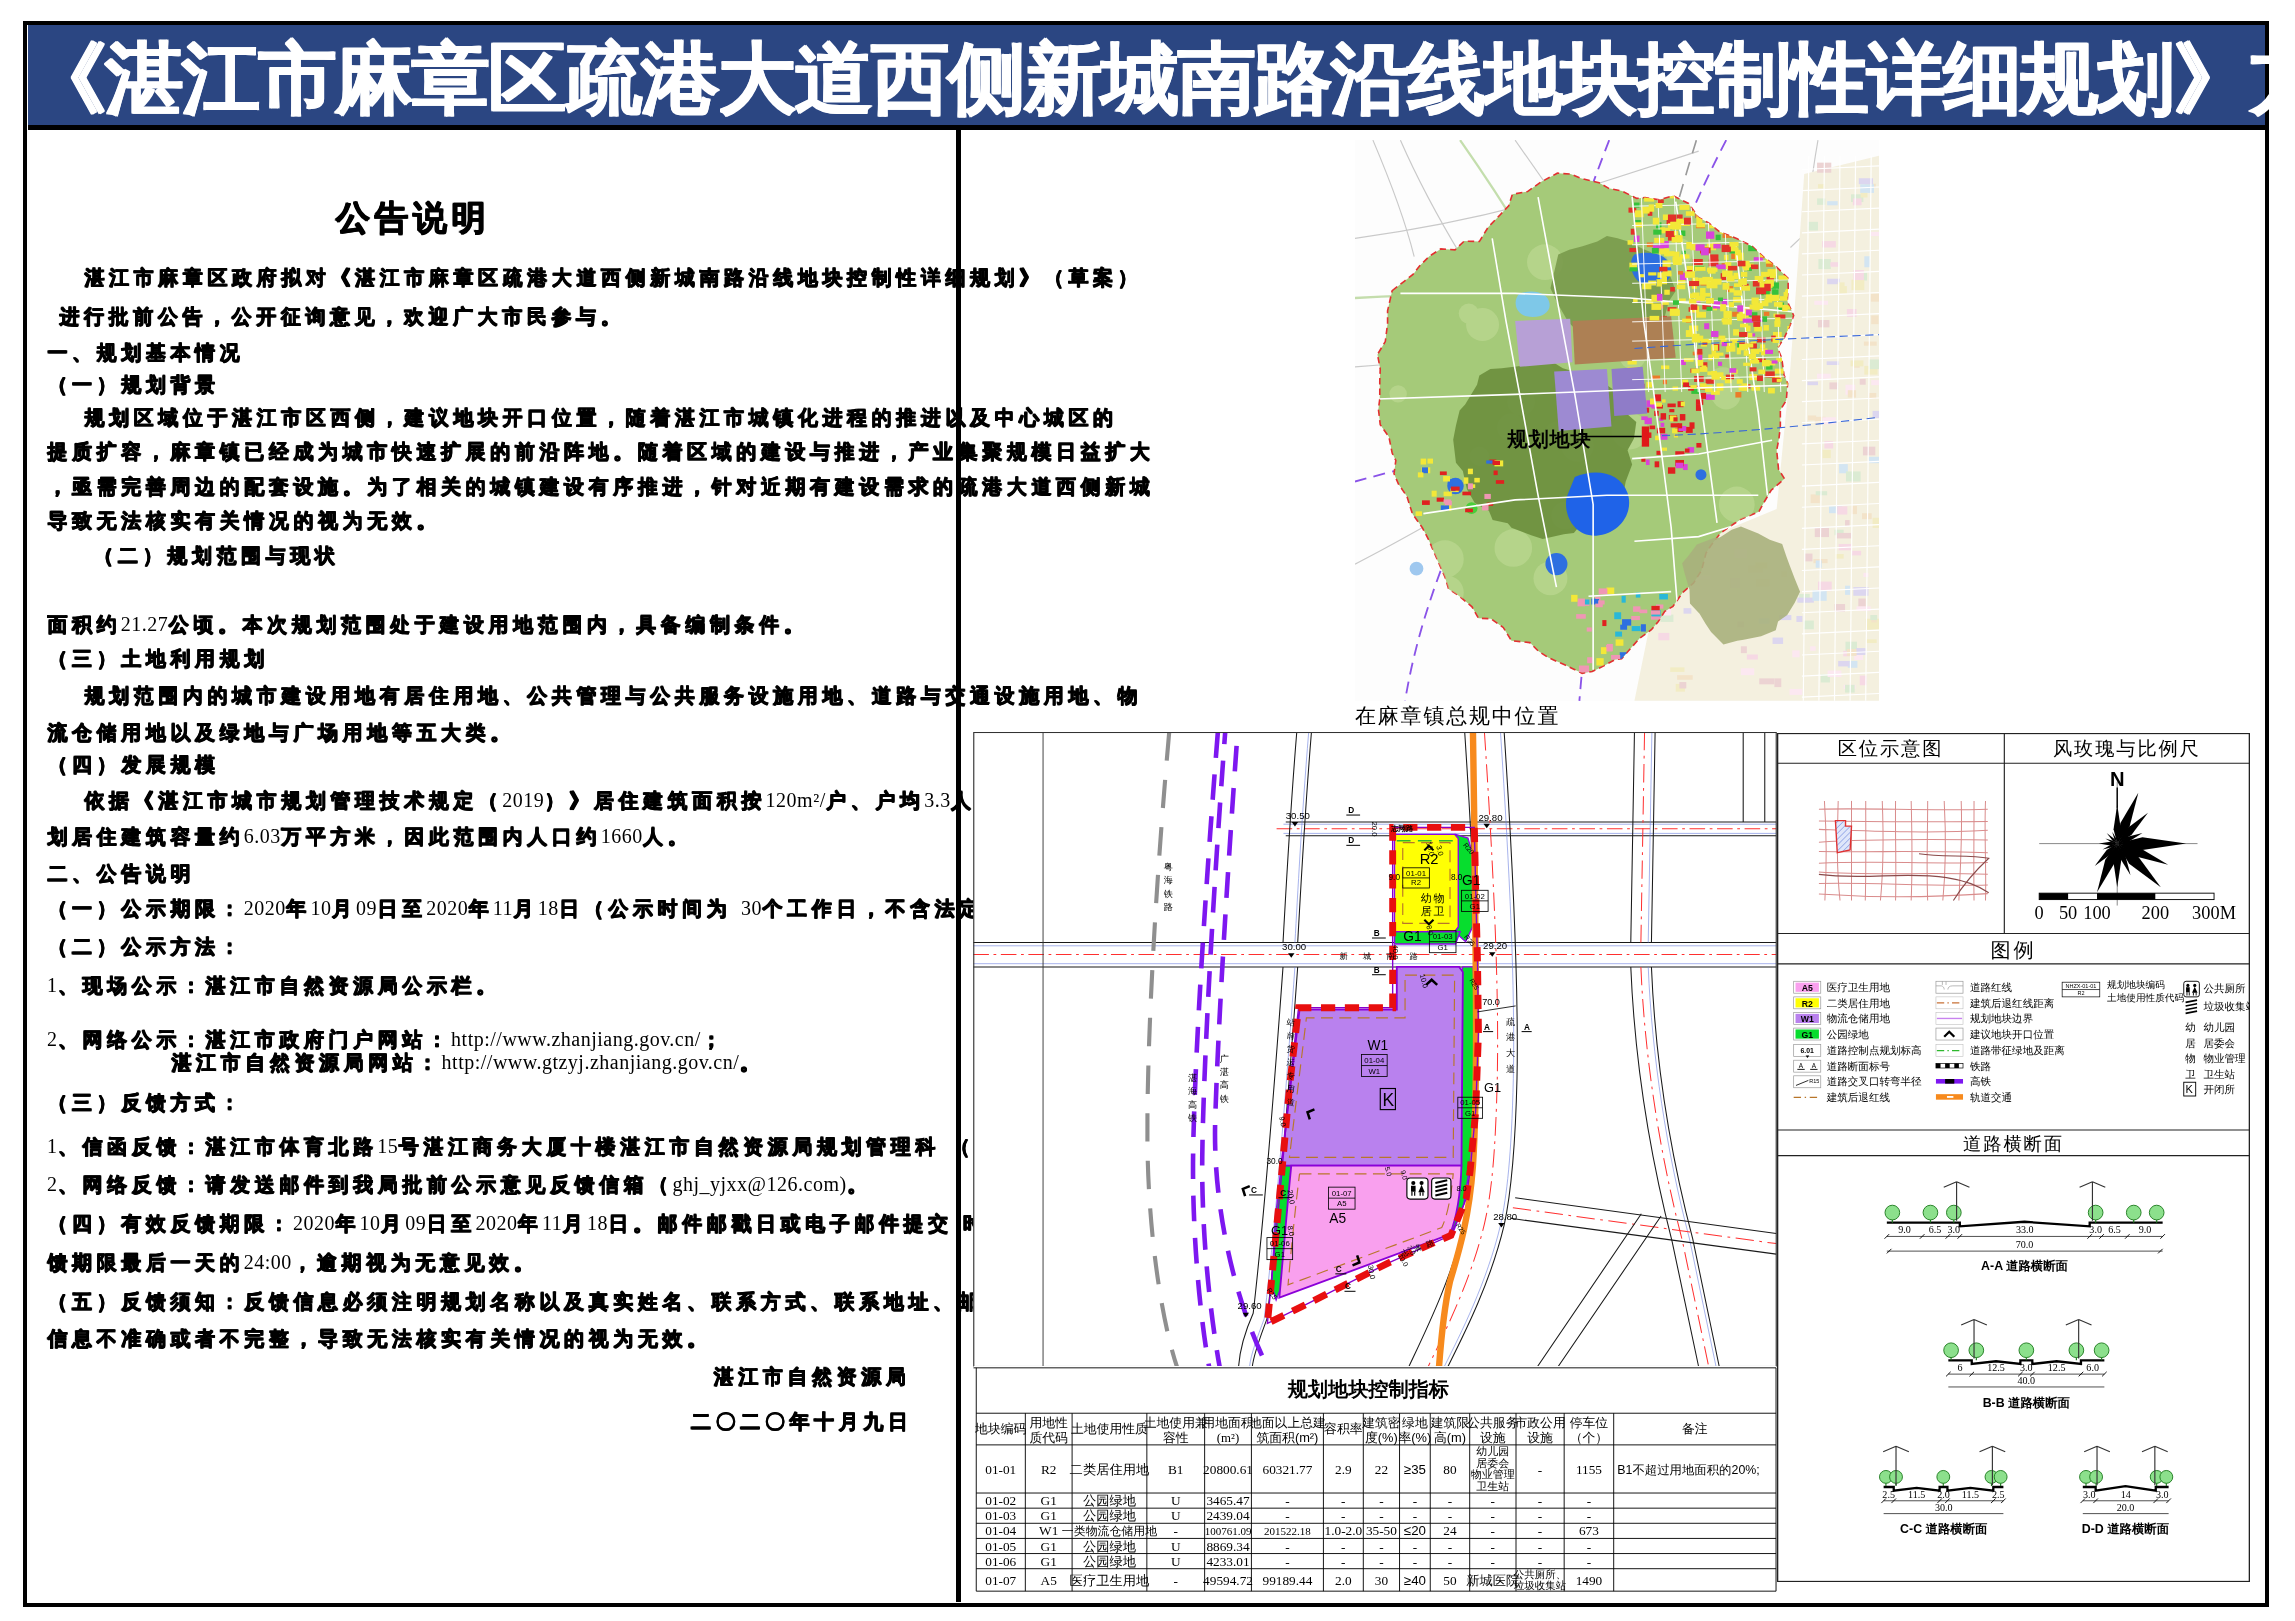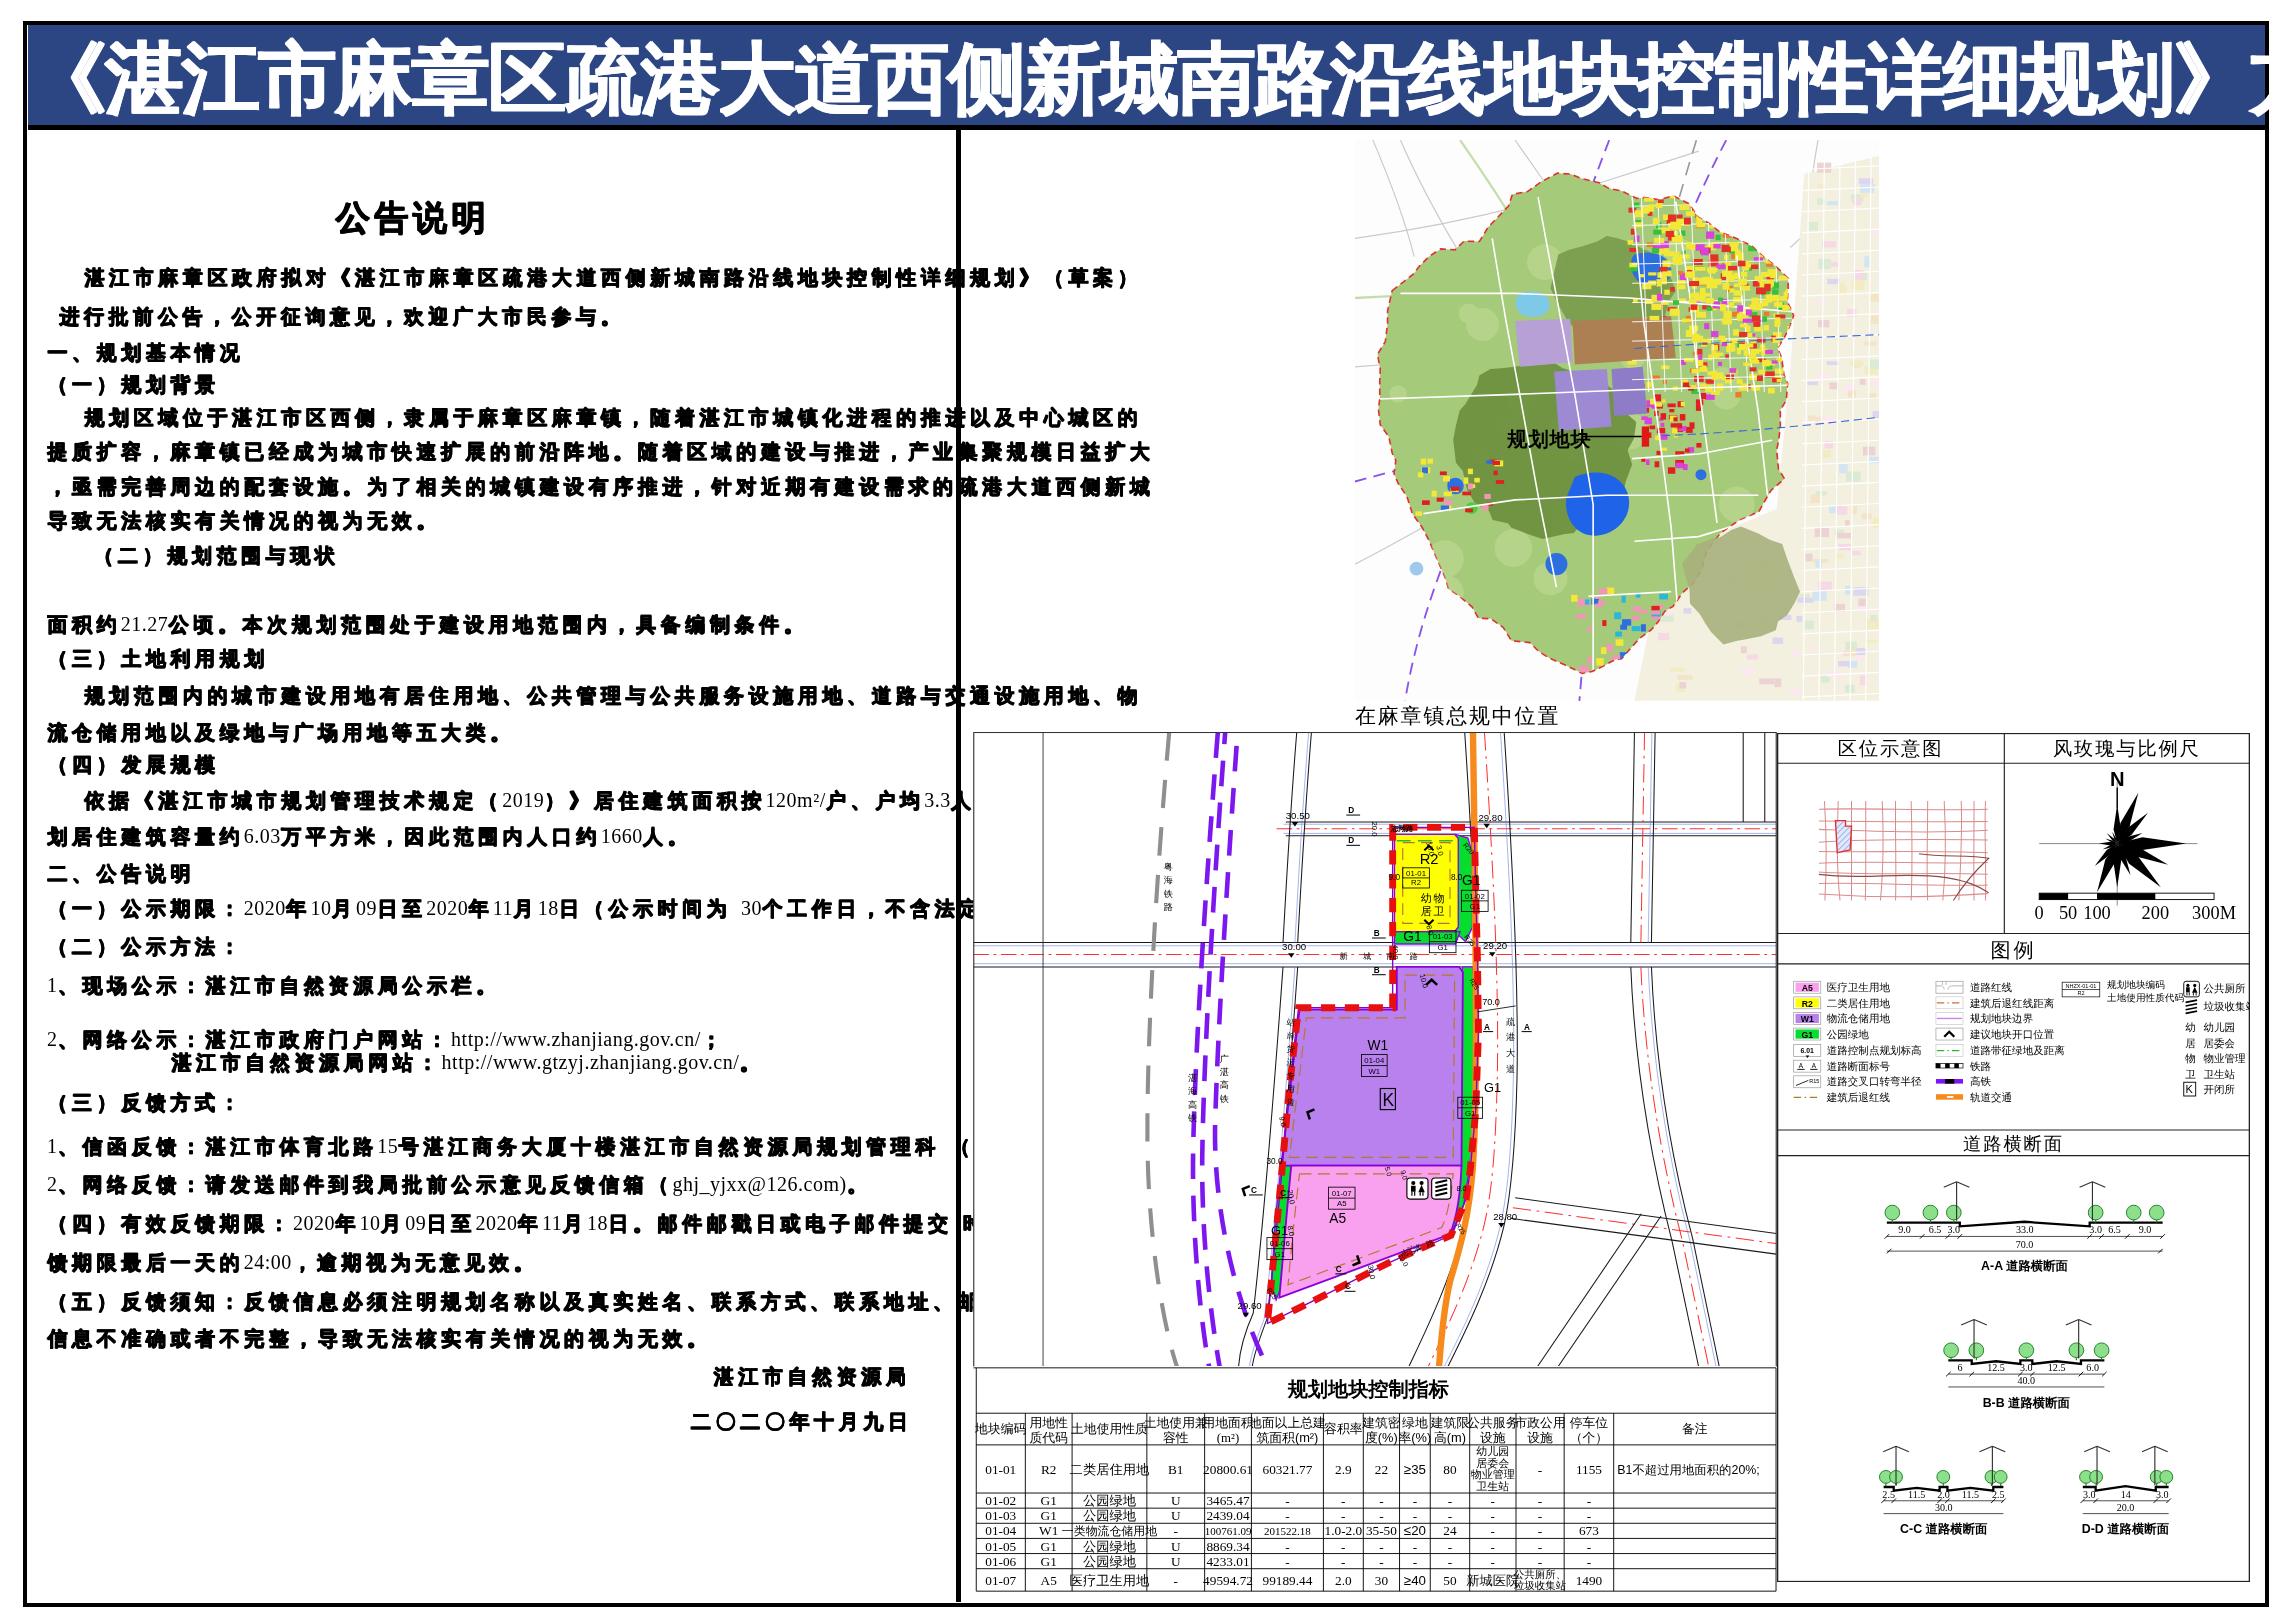--- a/index.html
+++ b/index.html
@@ -17,21 +17,21 @@
 <div class="abs" style="left:28px;top:42px;width:2237px;height:73px;line-height:73px;text-align:center;color:#ffffff;font-weight:bold;font-size:78px;letter-spacing:-1.4px;text-shadow:1.4px 0 0 #fff,0 1.4px 0 #fff,1.4px 1.4px 0 #fff;white-space:nowrap;">《湛江市麻章区疏港大道西侧新城南路沿线地块控制性详细规划》方案批前公告</div>
 
 <div class="abs" style="left:956px;top:130px;width:4.6px;height:1472px;background:#000;"></div>
 
 <div class="abs" style="left:28px;top:195px;width:769px;text-align:center;font-weight:bold;font-size:34px;letter-spacing:4.6px;text-shadow:1.1px 0 0 #000,0 1.1px 0 #000,1.1px 1.1px 0 #000;">公告说明</div>
 
 <div class="bl" style="left:84px;top:264px;">湛江市麻章区政府拟对《湛江市麻章区疏港大道西侧新城南路沿线地块控制性详细规划》（草案）</div>
 <div class="bl" style="left:47px;top:303px;margin-left:12px;">进行批前公告，公开征询意见，欢迎广大市民参与。</div>
 <div class="bl" style="left:47px;top:339px;">一、规划基本情况</div>
 <div class="bl" style="left:47px;top:371px;">（一）规划背景</div>
-<div class="bl" style="left:84px;top:404px;">规划区域位于湛江市区西侧，隶属于麻章区麻章镇，随着湛江市城镇化进程的推进以及中心城区的</div>
+<div class="bl" style="left:84px;top:404px;">规划区域位于湛江市区西侧，建议地块开口位置，随着湛江市城镇化进程的推进以及中心城区的</div>
 <div class="bl" style="left:47px;top:438px;">提质扩容，麻章镇已经成为城市快速扩展的前沿阵地。随着区域的建设与推进，产业集聚规模日益扩大</div>
 <div class="bl" style="left:47px;top:473px;">，亟需完善周边的配套设施。为了相关的城镇建设有序推进，针对近期有建设需求的疏港大道西侧新城</div>
 <div class="bl" style="left:47px;top:507px;">导致无法核实有关情况的视为无效。</div>
 <div class="bl" style="left:45px;top:542px;margin-left:48px;">（二）规划范围与现状</div>
 <div class="bl" style="left:47px;top:611px;">面积约<span class="lt">21.27</span>公顷。本次规划范围处于建设用地范围内，具备编制条件。</div>
 <div class="bl" style="left:47px;top:645px;">（三）土地利用规划</div>
 <div class="bl" style="left:84px;top:682px;">规划范围内的城市建设用地有居住用地、公共管理与公共服务设施用地、道路与交通设施用地、物</div>
 <div class="bl" style="left:47px;top:719px;">流仓储用地以及绿地与广场用地等五大类。</div>
 <div class="bl" style="left:47px;top:751px;">（四）发展规模</div>
 <div class="bl" style="left:84px;top:787px;">依据《湛江市城市规划管理技术规定（<span class="lt">2019</span>）》居住建筑面积按<span class="lt">120m²/</span>户、户均<span class="lt">3.3</span>人计算，本次规</div>

